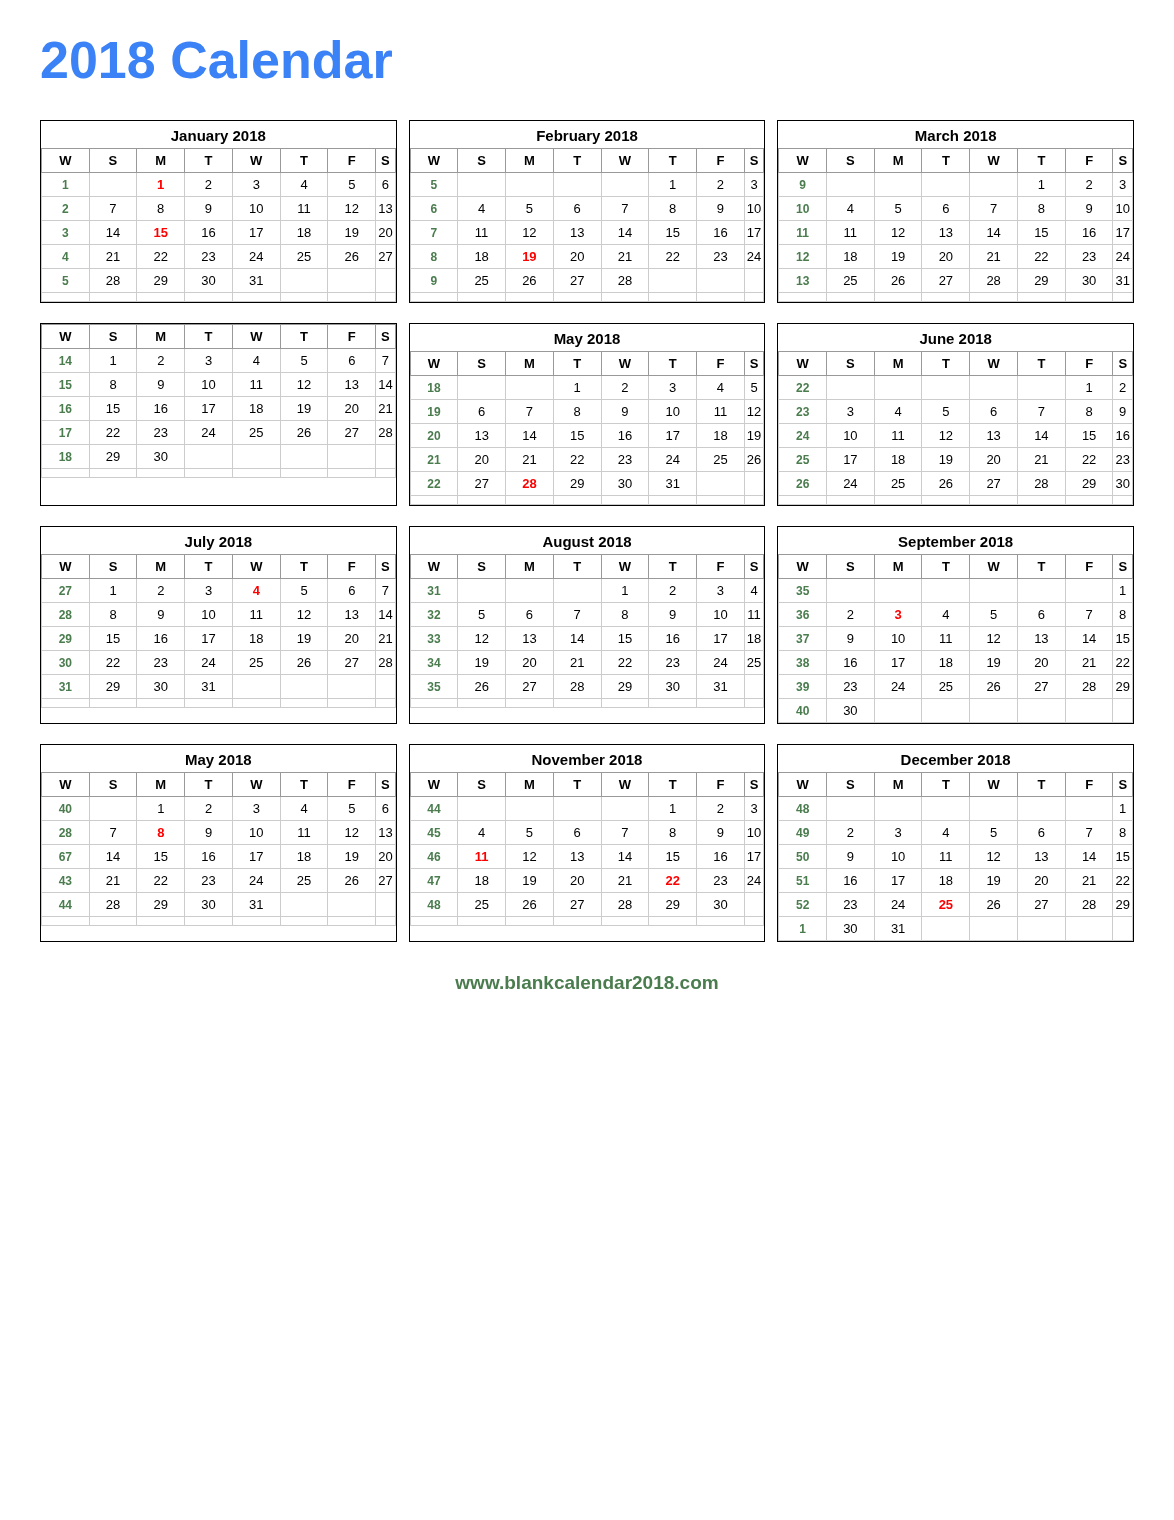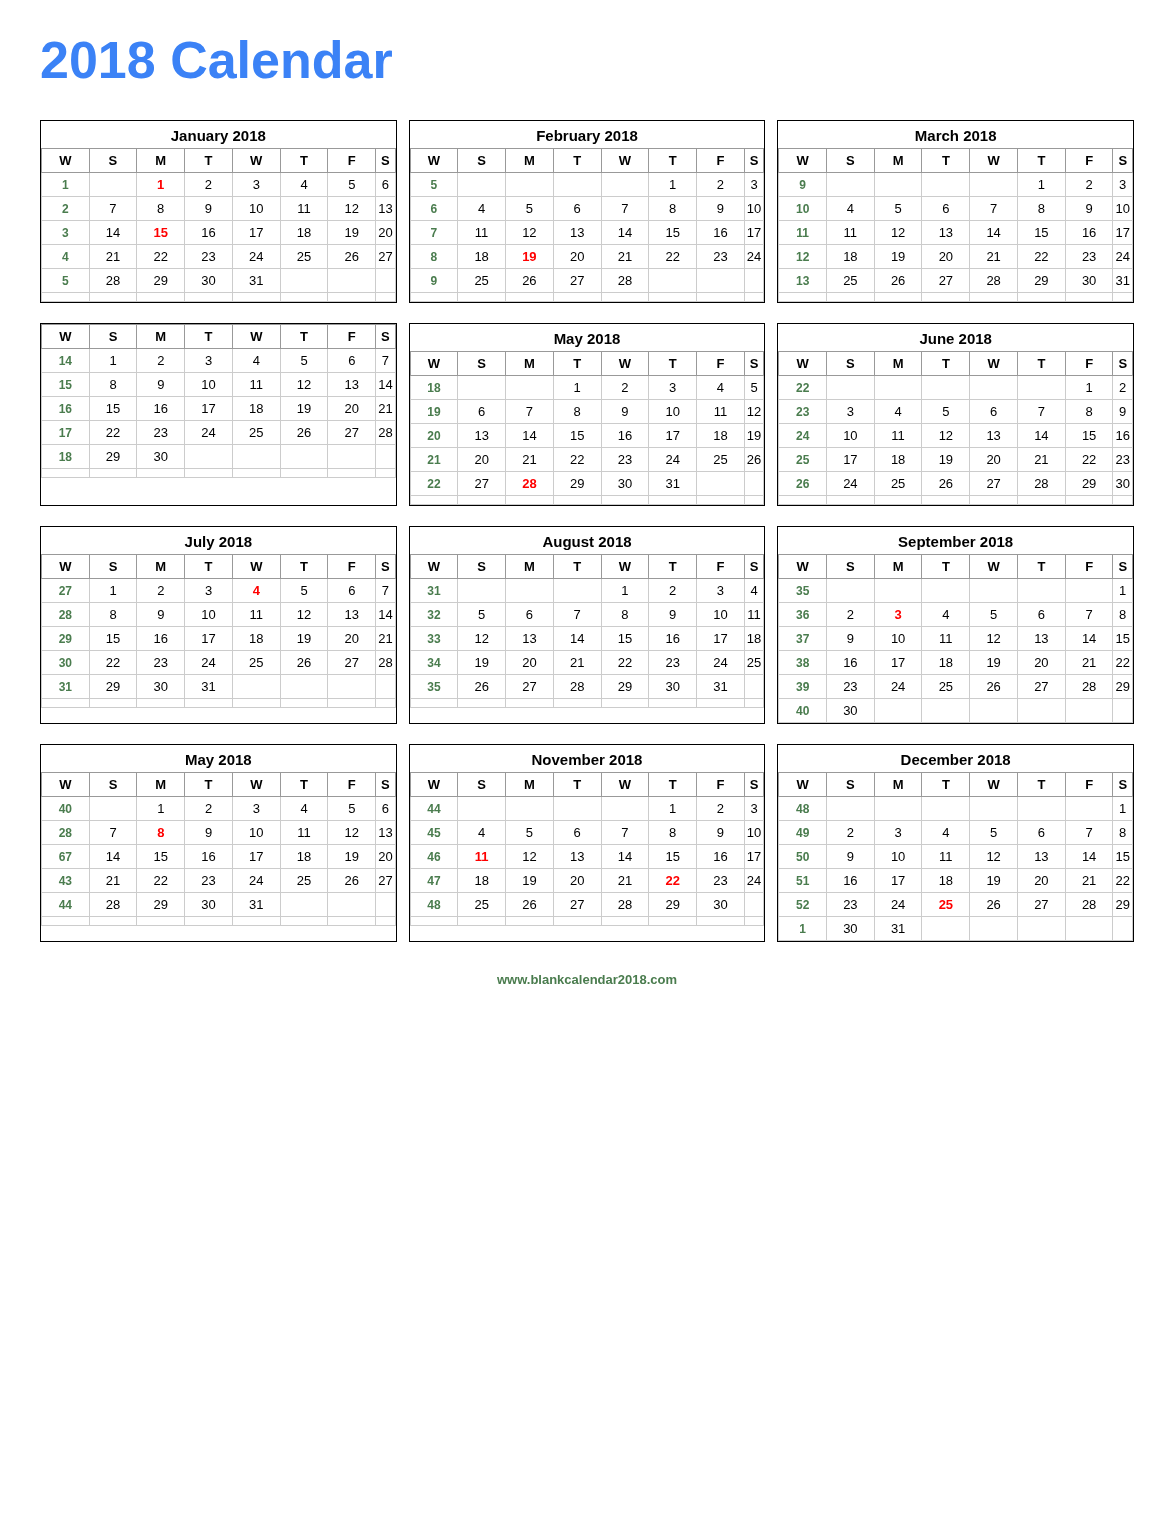--- a/index.html
+++ b/index.html
@@ -55,21 +55,21 @@
       font-weight: bold;
       font-size: 12px;
     }
     td.red {
       color: red;
       font-weight: bold;
     }
     .footer {
       text-align: center;
       margin-top: 30px;
-      font-size: 13px;
+      font-size: 19px;
       color: #4a7c4e;
       font-weight: bold;
     }
   </style>
 </head>
 <body>
 
 <h1>2018 Calendar</h1>
 
 <div class="calendar-grid" id="calendar-grid">

